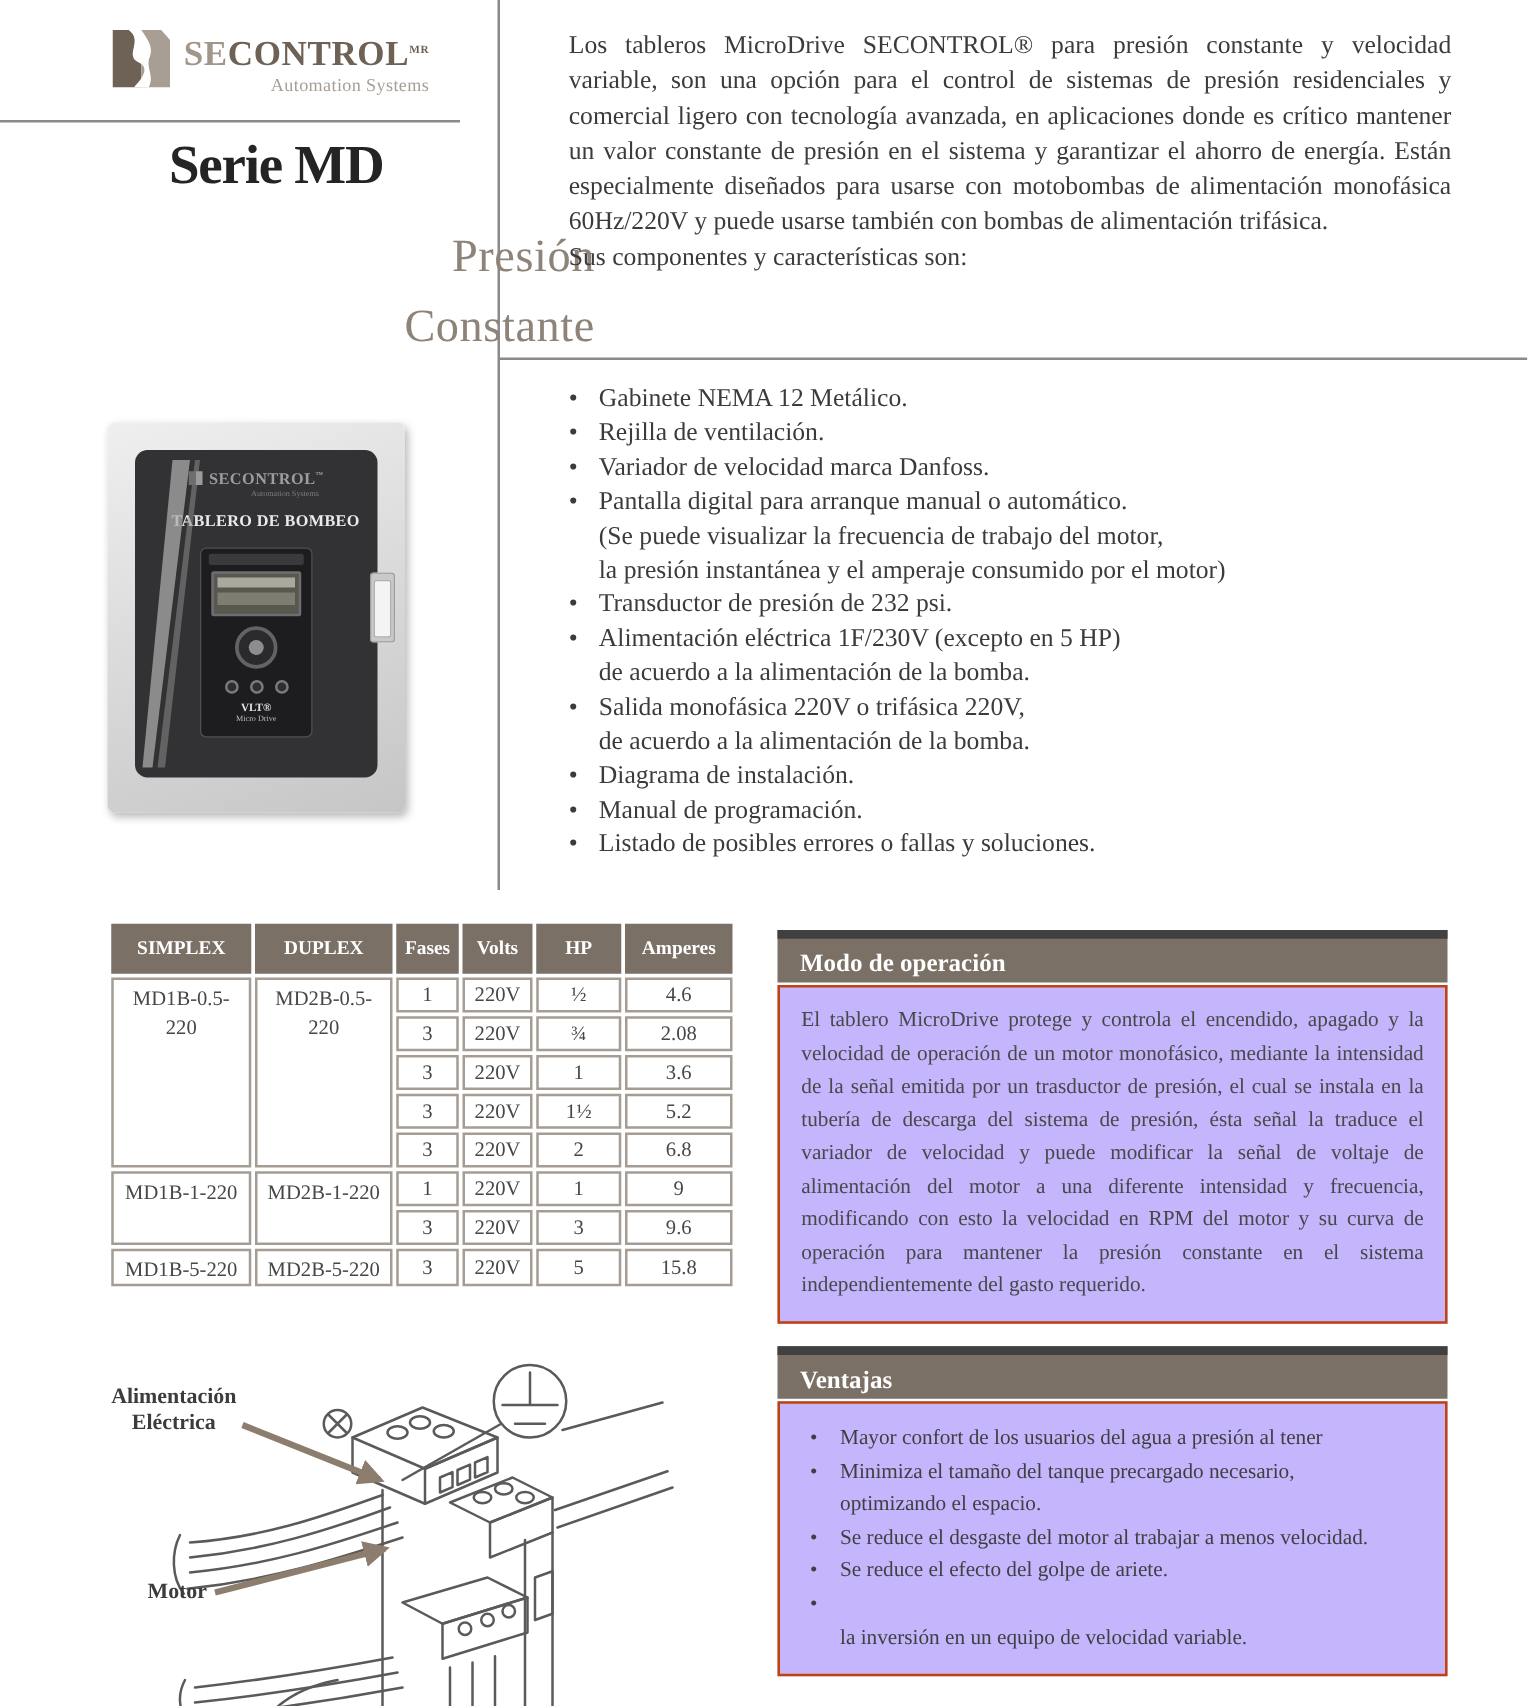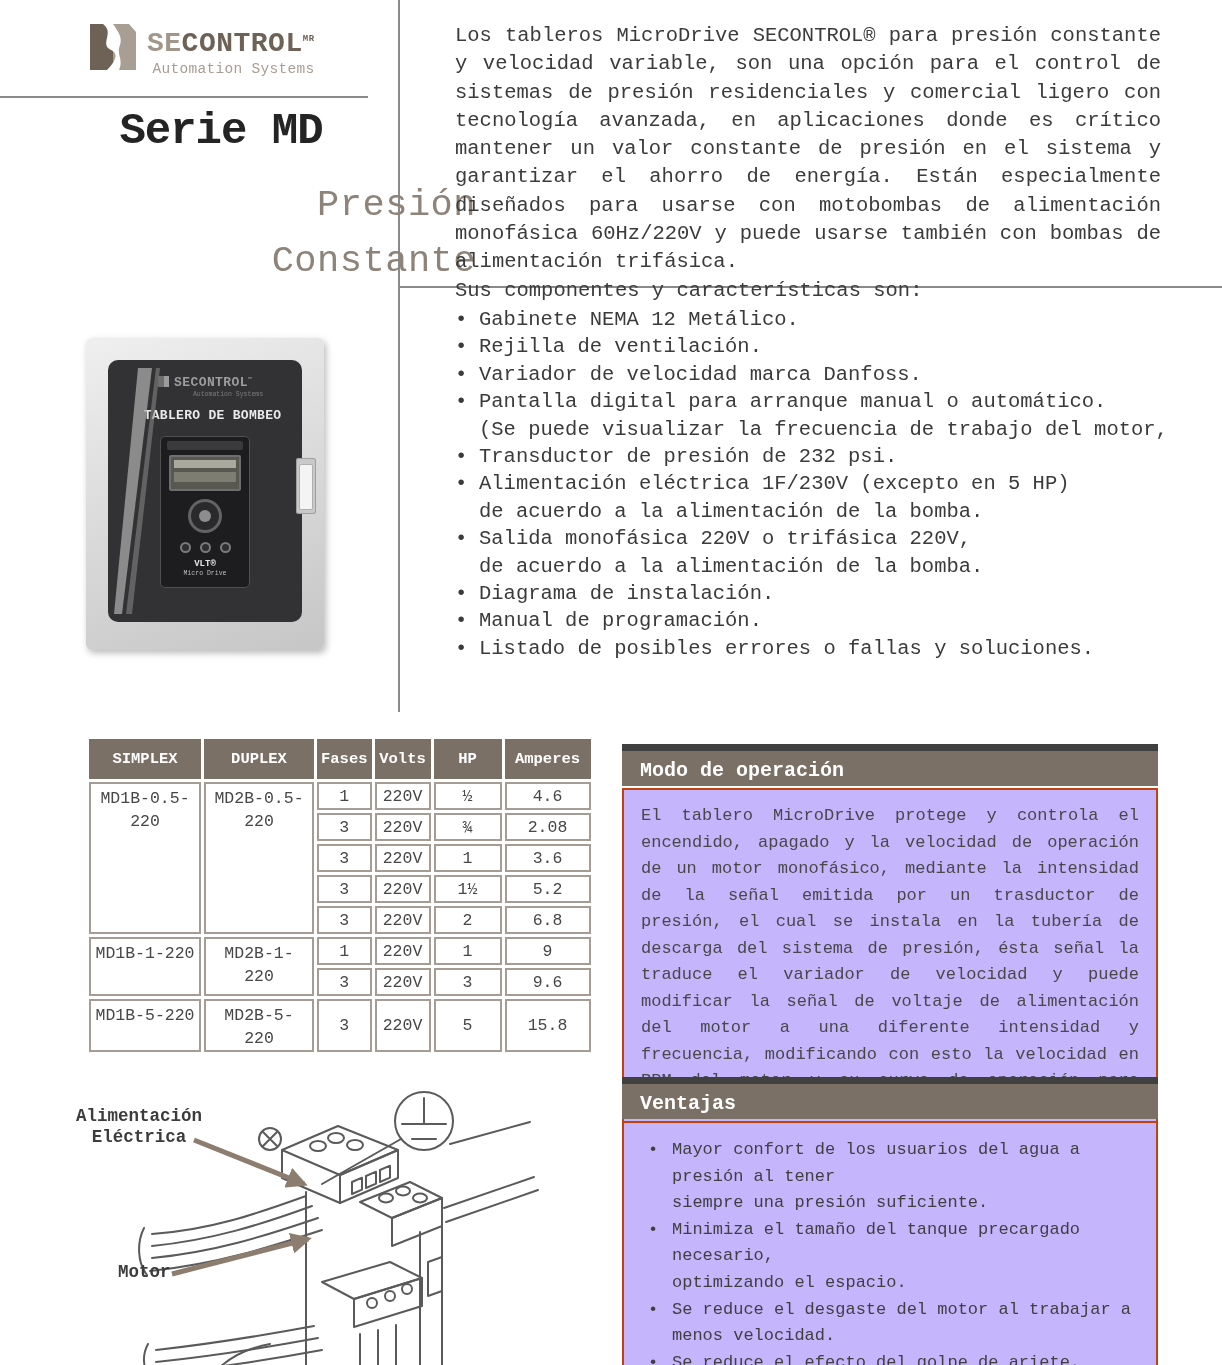--- a/index.html
+++ b/index.html
@@ -1,19 +1,19 @@
 <!DOCTYPE html>
 <html><head>
 <meta charset="utf-8">
 <style>
   * { box-sizing: border-box; }
   html,body { margin:0; padding:0; background:#fff; }
   .page {
     position:relative; width:1222px; height:1365px; background:#ffffff;
-    overflow:hidden; font-family:Liberation Mono, monospace; color:#3b3b3b;
+    overflow:hidden; font-family:Liberation Serif, serif; color:#3b3b3b;
   }
 
   
   .logo-block { position:absolute; left:90px; top:24px; display:flex; gap:11px; }
   .logo-icon { width:46px; height:46px; flex:none; }
   .logo-name { font-size:28px; font-weight:bold; letter-spacing:.5px; line-height:30px; white-space:nowrap; }
   .logo-name .se { color:#a2968a; }
   .logo-name .control { color:#6e6156; }
   .logo-name sup { font-size:9px; color:#6e6156; }
   .logo-tagline { font-size:14.5px; color:#a89d92; text-align:right; margin-top:2px; letter-spacing:.3px; }
@@ -177,20 +177,24 @@
       </li>
       <li>
         <div class="frow">
           <span class="b">•</span>
           <span>Pantalla digital para arranque manual o automático.</span>
         </div>
         <div class="frow">
           <span class="b"></span>
           <span>(Se puede visualizar la frecuencia de trabajo del motor,</span>
         </div>
+        <div class="frow">
+          <span class="b"></span>
+          <span>la presión instantánea y el amperaje consumido por el motor)</span>
+        </div>
       </li>
       <li>
         <div class="frow">
           <span class="b">•</span>
           <span>Transductor de presión de 232 psi.</span>
         </div>
       </li>
       <li>
         <div class="frow">
           <span class="b">•</span>
@@ -399,24 +403,20 @@
   </div>
 
   <section class="box adv">
     <div class="box-head">Ventajas</div>
     <div class="box-body" id="adv-list">
         <div class="arow">
           <span class="b">•</span>
           <span>Mayor confort de los usuarios del agua a presión al tener</span>
         </div>
         <div class="arow">
-          <span class="b"></span>
-          <span>siempre una presión suficiente.</span>
-        </div>
-        <div class="arow">
           <span class="b">•</span>
           <span>Minimiza el tamaño del tanque precargado necesario,</span>
         </div>
         <div class="arow">
           <span class="b"></span>
           <span>optimizando el espacio.</span>
         </div>
         <div class="arow">
           <span class="b">•</span>
           <span>Se reduce el desgaste del motor al trabajar a menos velocidad.</span>

